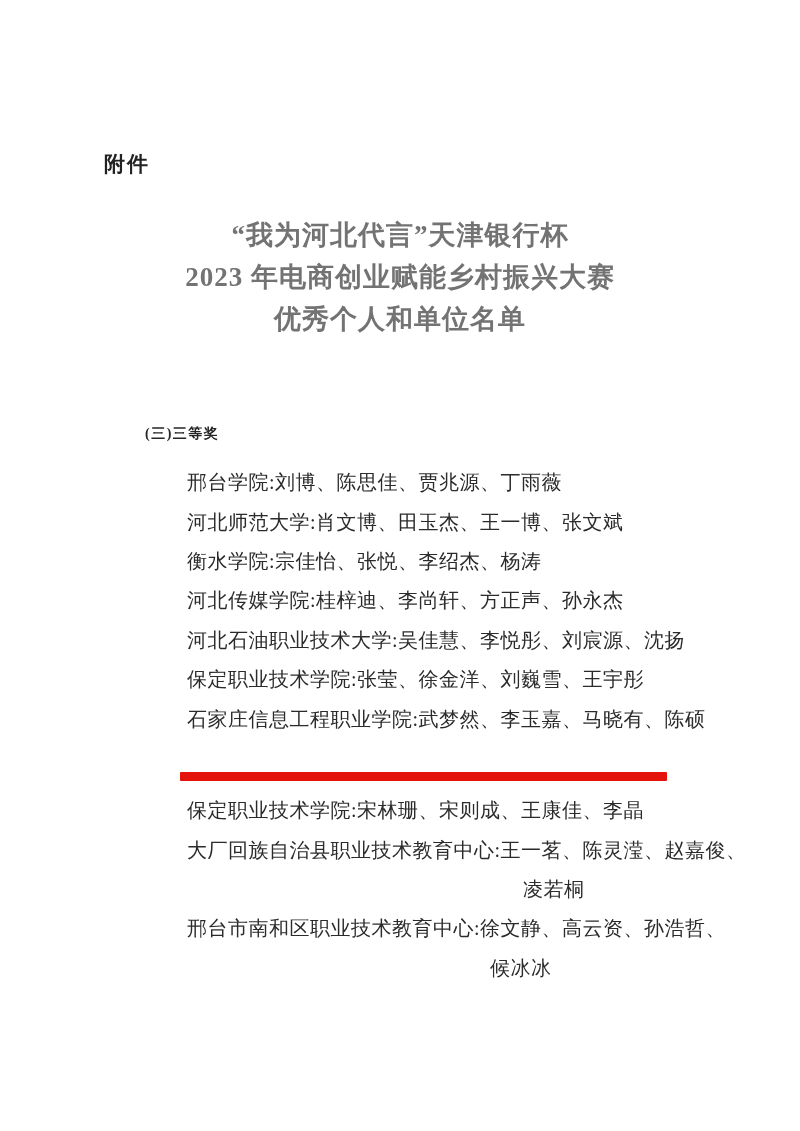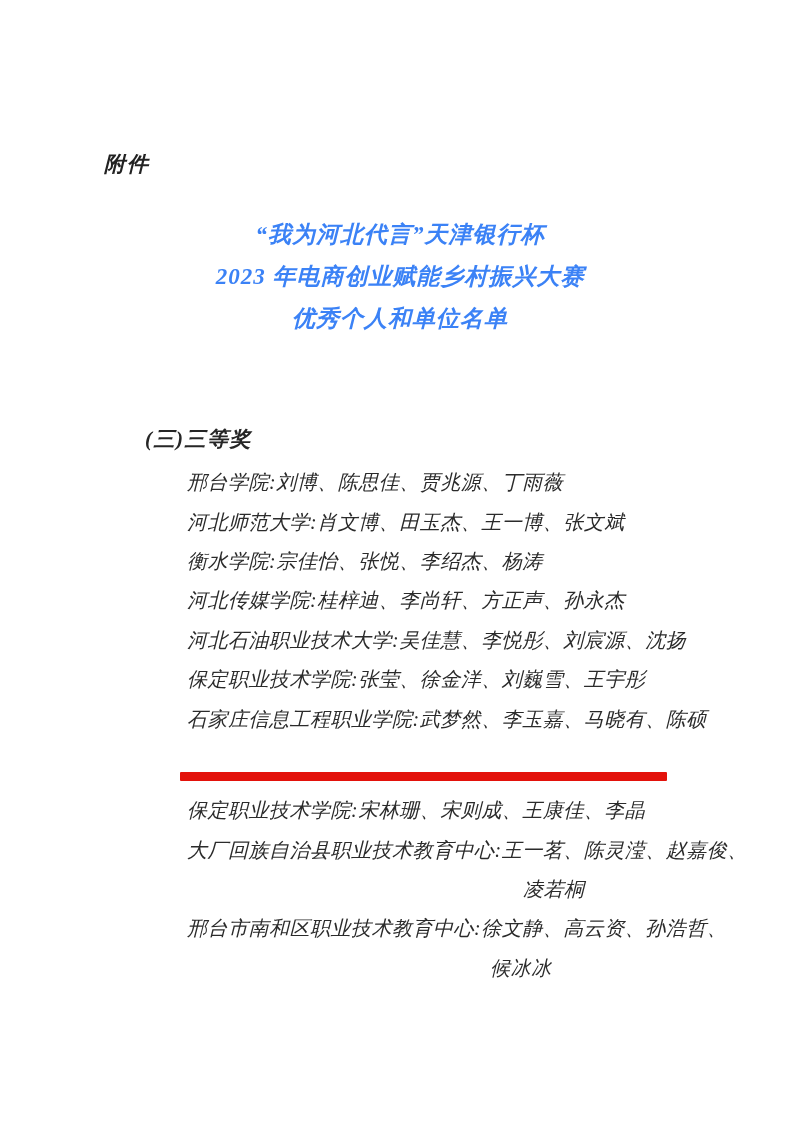--- a/index.html
+++ b/index.html
@@ -8,51 +8,50 @@
     background: #ffffff;
   }
   .page {
     position: relative;
     width: 800px;
     height: 1131px;
     background: #ffffff;
     overflow: hidden;
     font-family: "Liberation Serif", "DejaVu Serif", serif;
     color: #2b2b2b;
-    font-style: italic;
   }
   .attachment {
     position: absolute;
     left: 104px;
     top: 150px;
     font-family: "Liberation Sans", "DejaVu Sans", sans-serif;
     font-size: 21px;
     font-weight: 700;
     color: #222222;
     letter-spacing: 2px;
   }
   .title-block {
     position: absolute;
     top: 214px;
     left: 0;
     width: 800px;
     text-align: center;
   }
   .title-line {
-    font-size: 23px;
+    font-size: 27px;
     font-weight: 700;
     line-height: 42px;
     letter-spacing: 1px;
-    color: #3b82f6;
+    color: #737373;
   }
   .section-heading {
     position: absolute;
     left: 145px;
     top: 425px;
-    font-size: 21px;
+    font-size: 14px;
     font-weight: 600;
     letter-spacing: 1.5px;
     color: #262626;
   }
   .roster {
     position: absolute;
     left: 147px;
     top: 463px;
     width: 620px;
     margin-left: 40px;

